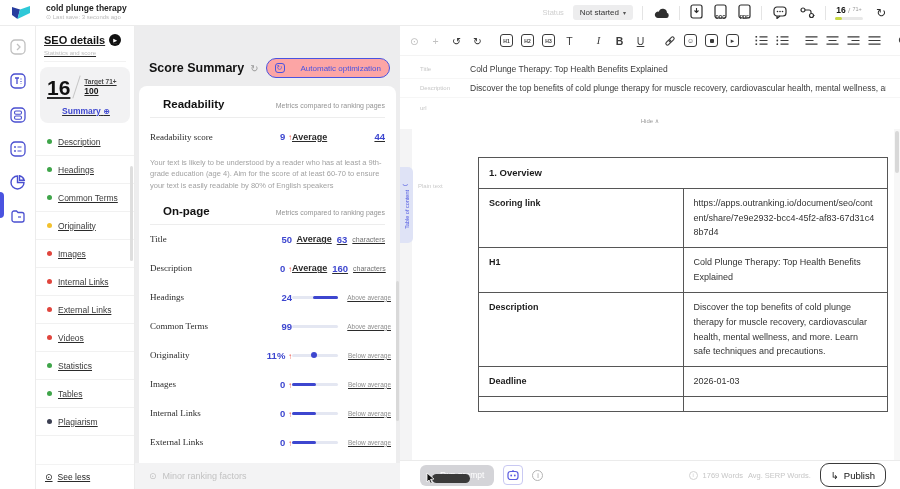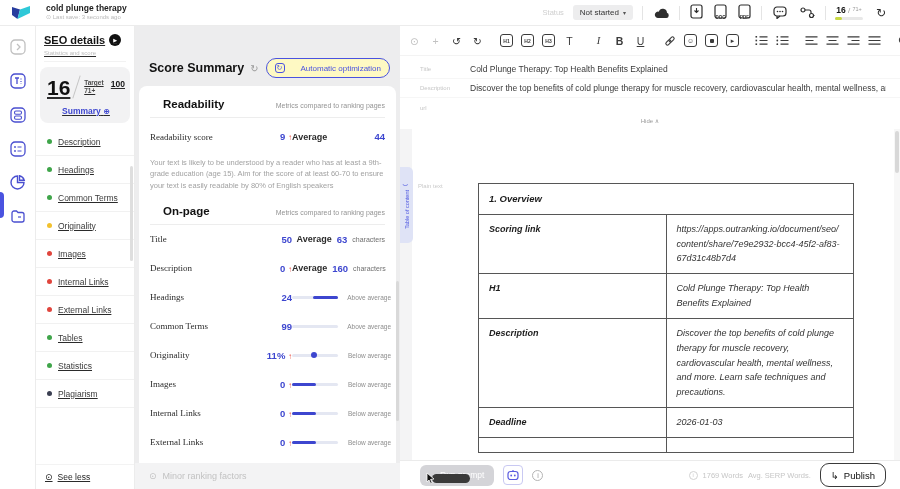--- a/index.html
+++ b/index.html
@@ -46,21 +46,21 @@
   .seo-head { padding:8px 8px 0 8px; }
   .seo-title-row { display:flex; align-items:center; gap:4px; }
   .seo-title { font-size:11px; font-weight:bold; color:#141414; }
   .play-btn { width:12px; height:12px; border-radius:50%; background:#111; color:#fff;
     font-size:5px; display:flex; align-items:center; justify-content:center; cursor:pointer; }
   .seo-sub { font-size:6px; color:#bcbcbc; margin-top:4px; padding-bottom:5px; border-bottom:1px solid #f2f2f2; }
   .score-box { margin:5px 4px; background:#f2f2f3; border-radius:8px; padding:8px 5px 7px 7px; }
   .score-line { display:flex; align-items:center; }
   .score-big { font-size:21px; font-weight:bold; color:#111; line-height:1; }
   .score-slash { width:1px; height:24px; background:#c6c6c6; transform:rotate(18deg); margin:0 7px 0 6px; }
-  .score-target { display:flex; line-height:1.2; }
+  .score-target { display:flex; flex-direction:column; line-height:1.2; }
   .score-target .t1 { font-size:6.5px; color:#4a4a4a; font-weight:bold; }
   .score-target .t2 { font-size:8.5px; color:#161616; font-weight:bold; }
   .summary-link { margin-top:7px; text-align:center; font-size:8.5px; font-weight:bold;
     color:#3d46cf; cursor:pointer; }
   .summary-link .pl { font-size:8px; }
   .factors { flex:1; overflow:hidden; }
   .factor { height:28px; display:flex; align-items:center; gap:6px; padding-left:11px;
     border-bottom:1px solid #f1f1f1; font-size:8.5px; color:#3a3a3a; cursor:pointer; background:#fff; }
   .dot { width:5px; height:5px; border-radius:50%; flex:none; }
   .dot.green { background:#3fa54a; } .dot.red { background:#e0453d; }
@@ -68,35 +68,35 @@
   .see-less { height:25px; display:flex; align-items:center; gap:5px; padding-left:9px;
     font-size:8.5px; color:#1d1d1d; cursor:pointer; border-top:1px solid #f3f3f3; }
   .see-less .ic { font-size:9px; color:#111; }
   .seo-scroll { position:absolute; right:1px; top:140px; width:3px; height:95px; background:#dedede; border-radius:2px; }
 
   
   .mid { width:265px; background:#ededee; display:flex; flex-direction:column; position:relative; flex:none; }
   .mid-head { margin:32px 10px 8px 14px; display:flex; align-items:center; }
   .mid-title { font-size:12.5px; font-weight:bold; color:#111; }
   .mid-refresh { font-size:10px; color:#9c9c9c; margin-left:6px; cursor:pointer; }
-  .auto-btn { margin-left:auto; border:1px solid #4a53e0; color:#4a53e0; background:#fef9c3;
+  .auto-btn { margin-left:auto; border:1px solid #4a53e0; color:#4a53e0; background:#fca5a5;
     border-radius:13px; font-size:8px; padding:4px 8px; display:flex; align-items:center; gap:16px; cursor:pointer; }
   .auto-btn .bx { width:10px; height:10px; border:1px solid #4a53e0; border-radius:3px;
     display:flex; align-items:center; justify-content:center; font-size:7px; }
   .card { background:#fff; border-radius:8px 8px 0 0; margin:0 4px; flex:1; padding:12px 11px 0 11px; overflow:hidden; }
   .sec-head { display:flex; align-items:baseline; justify-content:space-between;
     padding-bottom:7px; border-bottom:1px solid #ededed; }
   .sec-title { font-size:11.5px; font-weight:bold; color:#111;padding-left:13px; }
   .sec-note { font-size:7px; color:#949494; }
   .m-row { display:flex; align-items:center; height:29px; }
   .m-row.read { margin-top:4px; }
   .m-label { width:100px; font-size:9px; color:#2b2b2b; flex:none;font-family:Liberation Serif, serif; }
   .m-value { width:42px; text-align:right; font-size:9.5px; font-weight:bold; color:#3d46cf; flex:none; }
   .m-value .up { color:#e8574c; font-size:8px; font-weight:normal; }
-  .m-right { margin-left:auto; display:flex; align-items:center; justify-content:flex-end; gap:5px; width:118px; }
+  .m-right { margin-left:auto; display:flex; align-items:center; justify-content:flex-end; gap:5px; width:118px;text-decoration:underline; }
   .avg-lb { font-size:9px; font-weight:bold; color:#2b2b2b; }
   .avg-val { font-size:9.5px; font-weight:bold; color:#3d46cf; }
   .avg-unit { font-size:7px; color:#6f6f6f; }
   .verdict { font-size:6.5px; color:#8e8e8e; width:48px; text-align:right; }
   .bar { width:46px; height:3px; background:#e4e7f2; border-radius:2px; position:relative; flex:none; }
   .bar i { position:absolute; top:0; height:3px; background:#3d46cf; border-radius:2px; }
   .bar.right i { left:45%; width:55%; }
   .bar.left i { left:0; width:52%; }
   .bar.mid i { left:42%; width:6px; height:6px; top:-1.5px; border-radius:50%; }
   .read-desc { margin-top:6px; font-size:7.5px; line-height:1.5; color:#a2a2a2; }
@@ -128,21 +128,21 @@
 
   .docarea { flex:1; position:relative; background:#fff; overflow:hidden; }
   .gutter { position:absolute; left:0; top:0; bottom:0; width:12px; background:#f4f4f5; }
   .toc-tab { position:absolute; left:0; top:38px; width:13px; height:76px; background:#dfe3f6;
     border-radius:0 5px 5px 0; display:flex; flex-direction:column; align-items:center;
     justify-content:center; cursor:pointer; gap:2px; }
   .toc-tab .txt { writing-mode:vertical-rl; transform:rotate(180deg); font-size:5.5px; color:#4a53e0; }
   .toc-tab .ch { font-size:5px; color:#4a53e0; transform:rotate(90deg); }
   .plain-lb { position:absolute; left:18px; top:54px; font-size:6px; color:#cacaca; }
   .doc-h1 { margin:8px 0 0 78px; font-size:25px; font-weight:600; color:#1d3a50; cursor:text; }
-  .doc-table { margin:54px 0 0 78px; width:376px; border-collapse:collapse; table-layout:fixed;font-style:italic; }
+  .doc-table { margin:28px 0 0 78px; width:410px; border-collapse:collapse; table-layout:fixed; }
   .doc-table td { border:1px solid #565656; font-size:9px; color:#333; padding:7px 10px;
     vertical-align:top; line-height:1.65; cursor:text; }
   .doc-table .hd { font-weight:bold; color:#1c1c1c; font-size:9.5px; }
   .doc-table .key { width:200px; font-weight:bold; color:#1c1c1c; }
   .doc-table .brk { word-break:break-all; }
   .doc-scroll { position:absolute; right:0; top:0; bottom:0; width:6px; background:#f7f7f7; }
   .doc-scroll i { position:absolute; top:2px; left:1px; width:4px; height:42px; background:#d8d8d8; border-radius:2px; }
 
   .efooter { height:29px; border-top:1px solid #ebebeb; display:flex; align-items:center;
     padding:0 14px 0 20px; gap:9px; flex:none; background:#fff; }
@@ -333,26 +333,30 @@
           </div>
         <div class="factor">
             <span class="dot red"></span>
             <span>Internal Links</span>
           </div>
         <div class="factor">
             <span class="dot red"></span>
             <span>External Links</span>
           </div>
         <div class="factor">
+            <span class="dot red"></span>
+            <span>Videos</span>
+          </div>
+        <div class="factor">
+            <span class="dot green"></span>
+            <span>Statistics</span>
+          </div>
+        <div class="factor">
             <span class="dot green"></span>
             <span>Tables</span>
-          </div>
-        <div class="factor">
-            <span class="dot green"></span>
-            <span>Statistics</span>
           </div>
         <div class="factor">
             <span class="dot dark"></span>
             <span>Plagiarism</span>
           </div>
       </div>
       <div class="see-less">
         <span class="ic">⊙</span>
         <span>See less</span>
       </div>
@@ -374,21 +378,21 @@
           <span class="sec-note">Metrics compared to ranking pages</span>
         </div>
         <div class="m-row read">
           <span class="m-label">Readability score</span>
           <span class="m-value"><span>9</span> <span class="up">↑</span></span>
           <span class="m-right">
             <span class="avg-lb">Average</span>
             <span class="avg-val" style="margin-left:auto">44</span>
           </span>
         </div>
-        <div class="read-desc">Your text is likely to be understood by a reader who has at least a 9th-grade education (age 15). Aim for the score of at least 60-70 to ensure your text is easily readable by 80% of English speakers</div>
+        <div class="read-desc">Your text is likely to be understood by a reader who has at least a 9th-grade education (age 4). Aim for the score of at least 60-70 to ensure your text is easily readable by 80% of English speakers</div>
         <div class="sec-head onpage-gap">
           <span class="sec-title">On-page</span>
           <span class="sec-note">Metrics compared to ranking pages</span>
         </div>
 
         <div class="m-row">
           <span class="m-label">Title</span>
           <span class="m-value"><span>50</span></span>
           <span class="m-right">
             <span class="avg-lb">Average</span>

